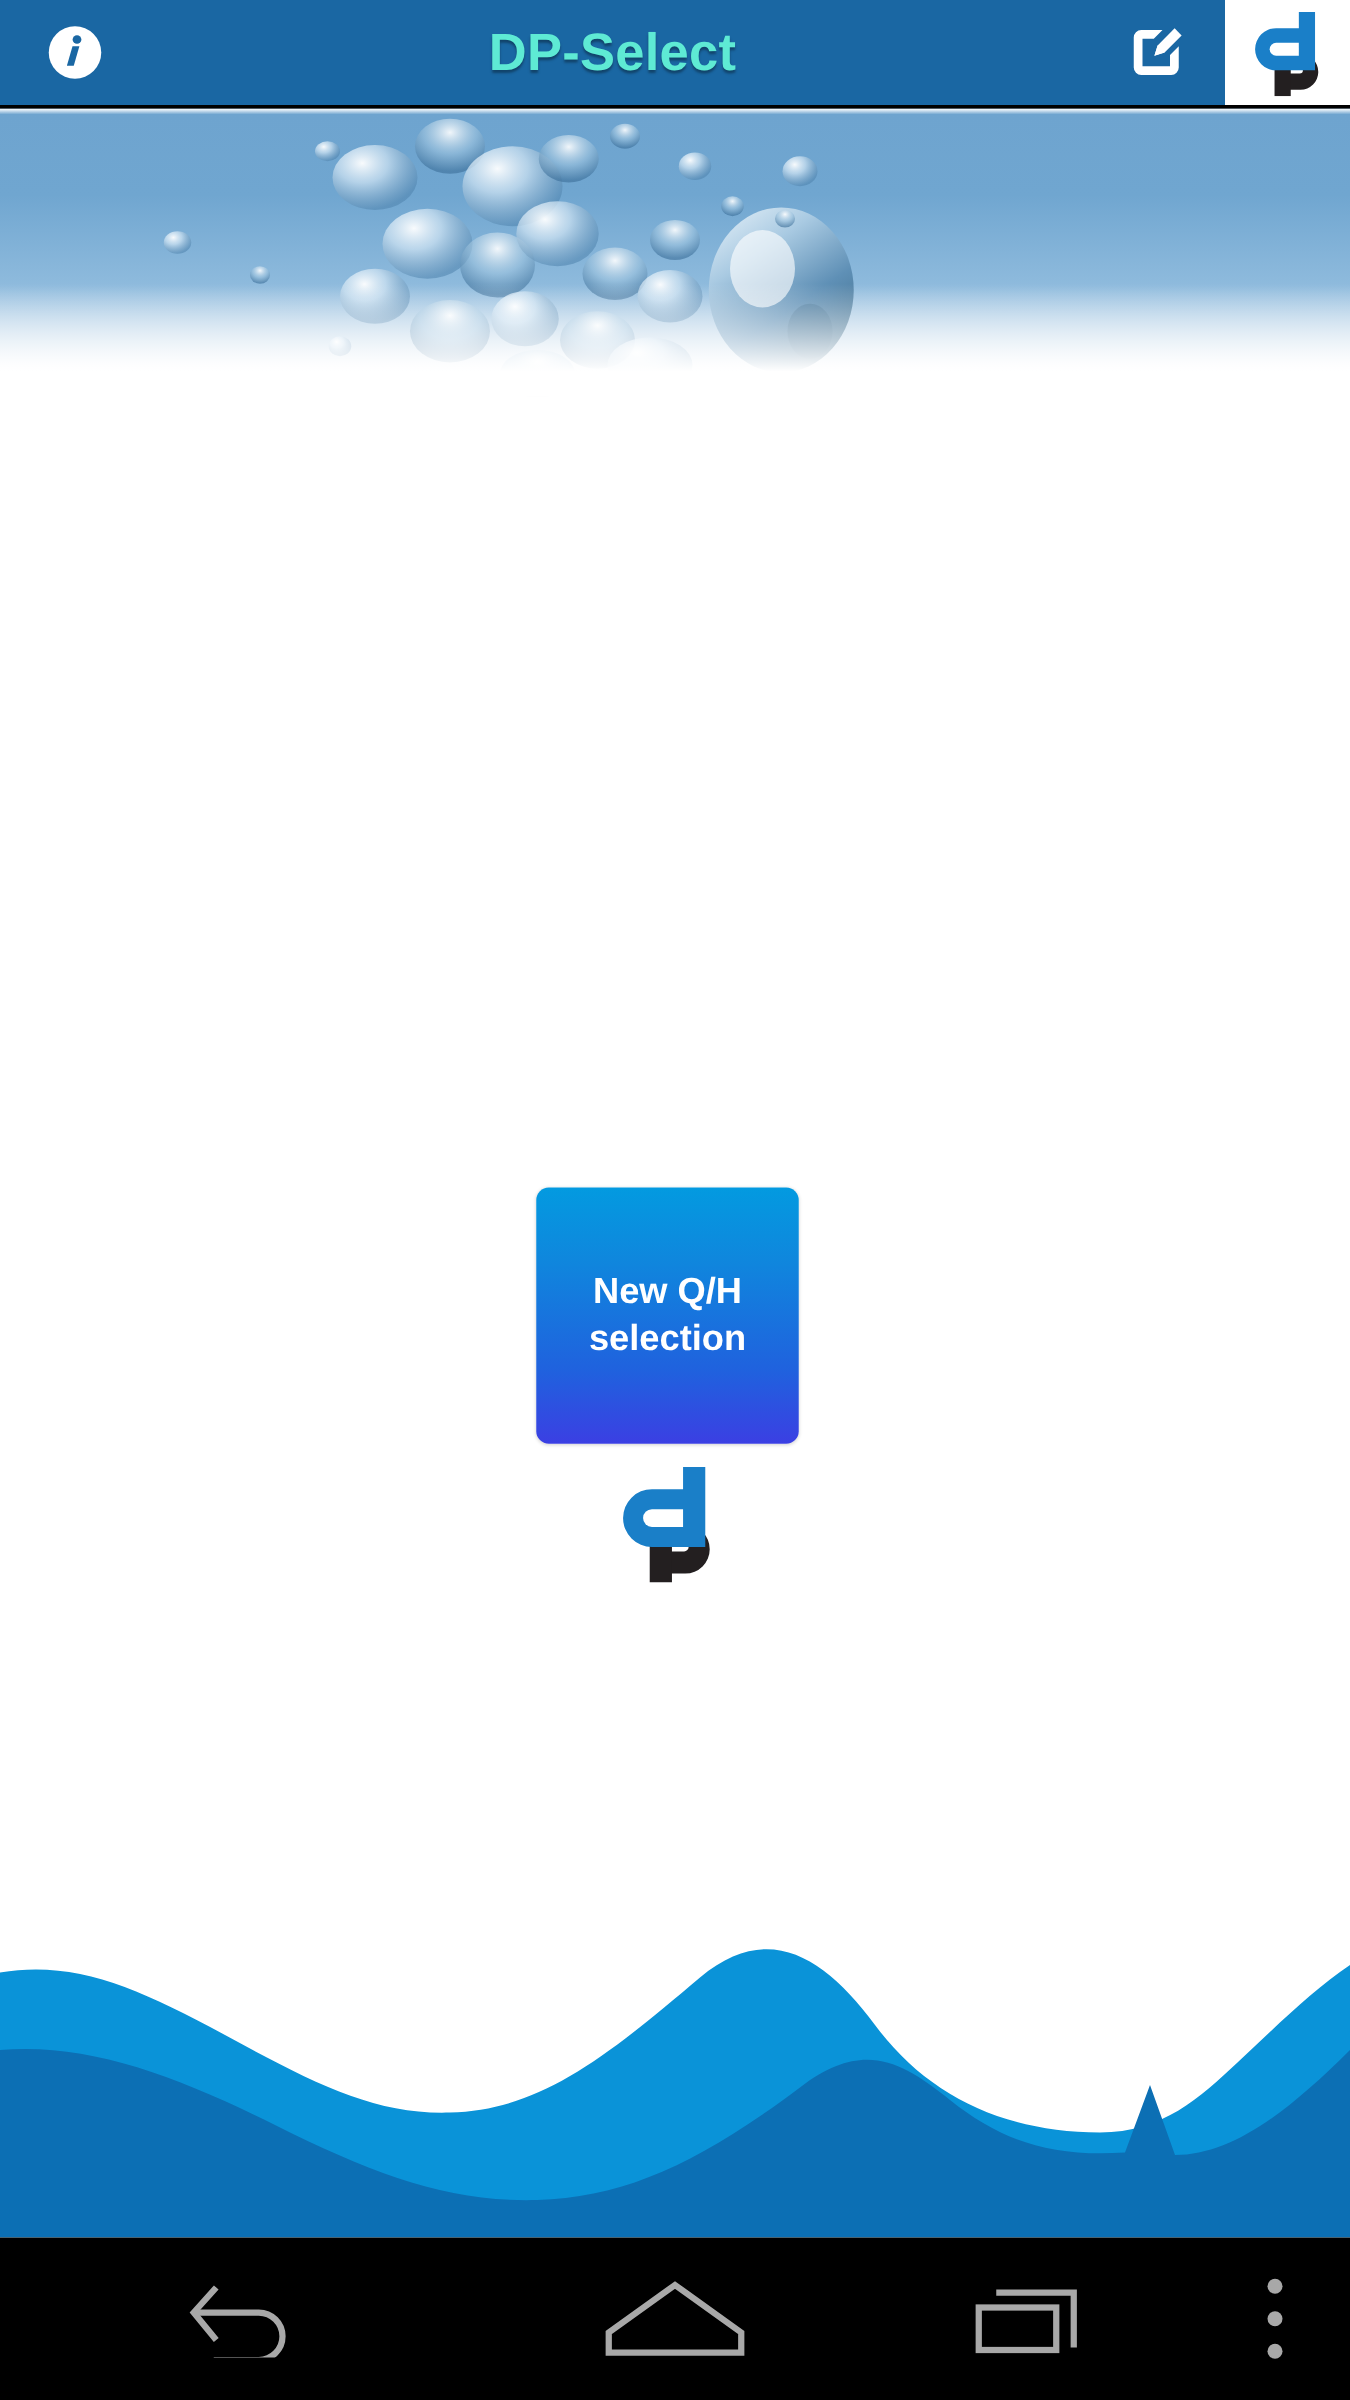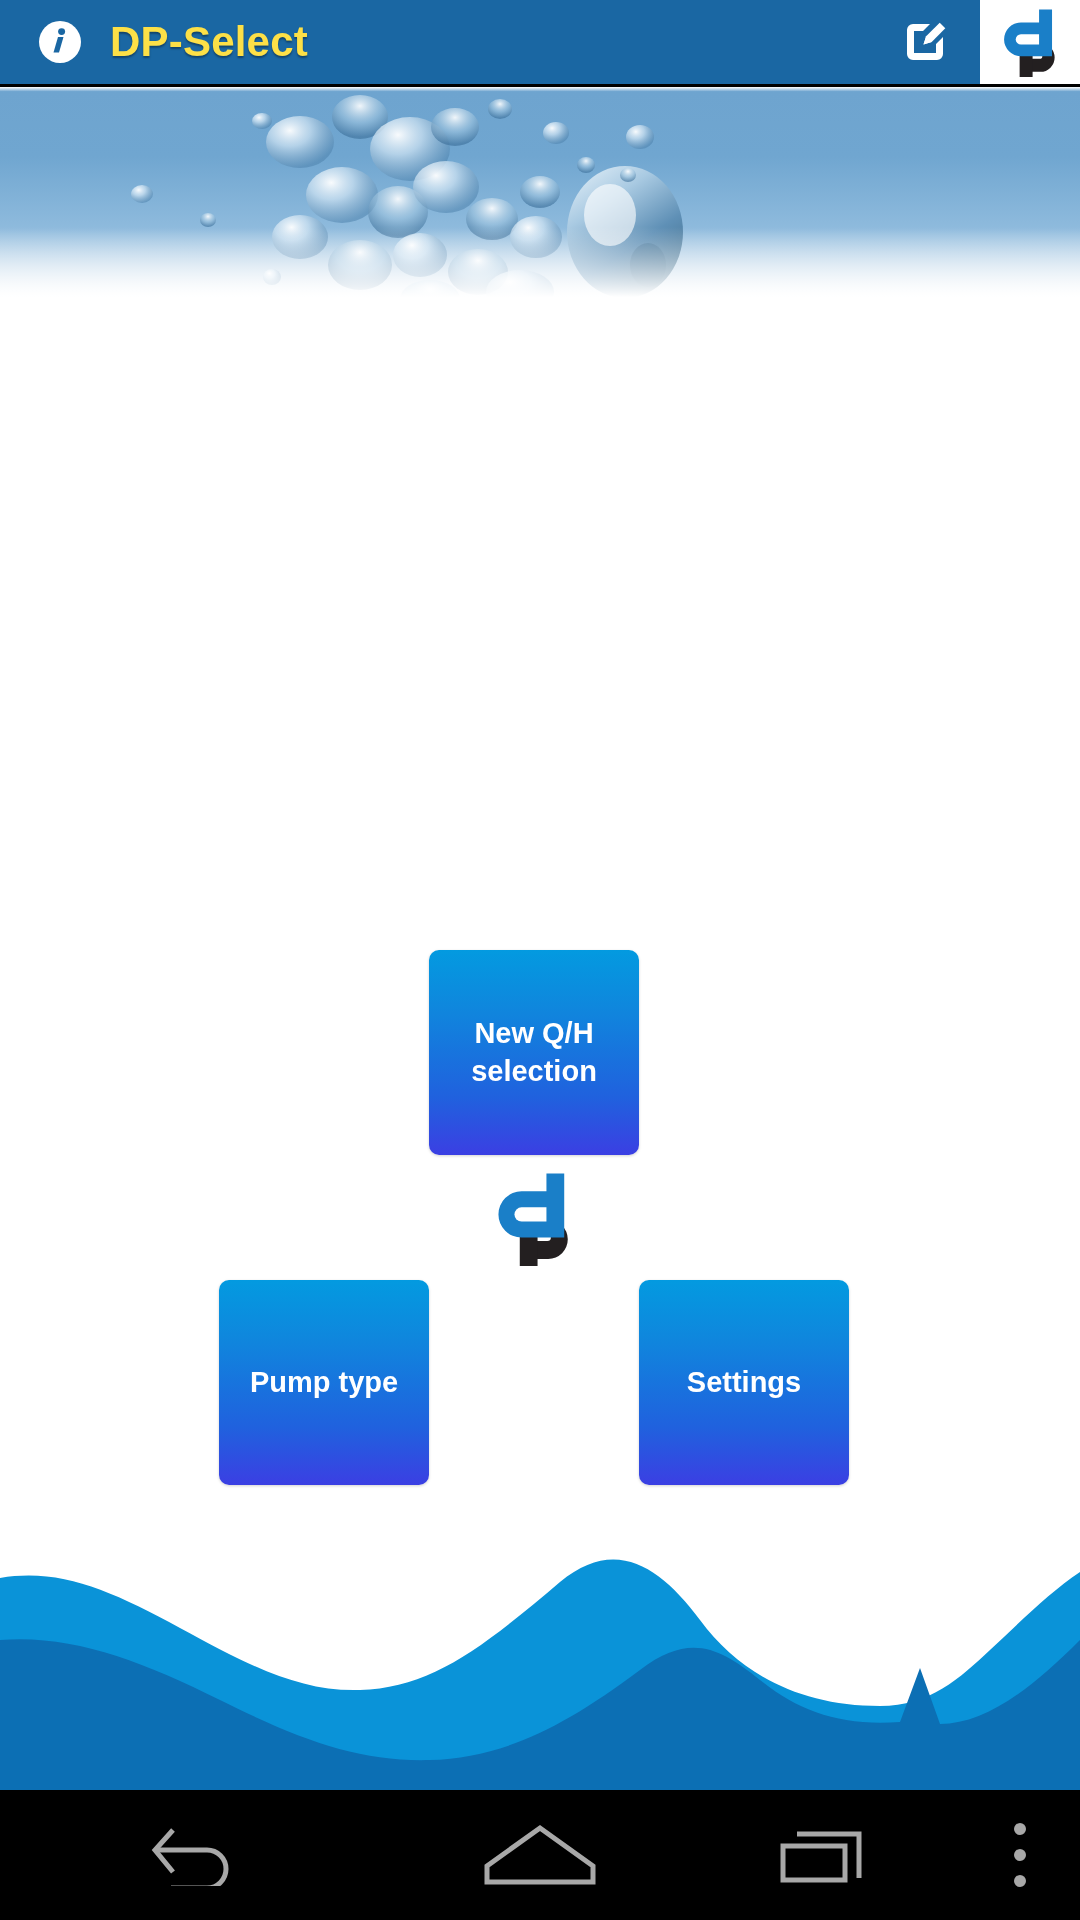--- a/index.html
+++ b/index.html
@@ -24,22 +24,22 @@
     height:87px; flex:0 0 87px;
     background:#1a67a3;
     display:flex; align-items:center;
     border-bottom:3px solid #000;
   }
   .hdr-left{
     width:120px; display:flex; align-items:center;
     justify-content:flex-start; padding-left:36px;
   }
   .hdr-title{
-    flex:1; text-align:left;
-    color:#fde047; font-size:42px; font-weight:bold;
+    flex:1; text-align:center;
+    color:#5eead4; font-size:42px; font-weight:bold;
     letter-spacing:.2px;
     text-shadow:0 2px 2px rgba(0,0,0,.35);
     margin-left:-10px;
   }
   .hdr-right{
     display:flex; align-items:center; height:100%;
   }
   .edit-btn{
     width:110px; height:100%;
     display:flex; align-items:center; justify-content:center;
@@ -243,24 +243,20 @@
 
       <div class="tile-gap">
         <svg width="108" height="96" viewBox="0 0 120 108">
           <path d="M44 56 h32 a22 22 0 0 1 0 44 h-14 v-20 h13 a4 4 0 0 0 0 -8 h-31 z" fill="#231f20"></path>
           <rect x="44" y="56" width="20" height="52" fill="#231f20"></rect>
           <path d="M74 4 h20 v72 h-48 a26 26 0 0 1 0 -52 h28 z" fill="#1a7fc8"></path>
           <path d="M46 42 h28 v16 h-28 a8 8 0 0 1 0 -16 z" fill="#ffffff"></path>
         </svg>
       </div>
 
-      <div class="tile-row">
-        <div class="tile">Pump type</div>
-        <div class="tile">Settings</div>
-      </div>
 
     </div>
 
     <svg id="waves" viewBox="0 0 1080 280" preserveAspectRatio="none">
       <path fill="#0a93d8" d="M0,68 C60,58 110,80 180,118 C250,156 300,182 360,180
                C430,178 480,140 560,72 C615,26 660,56 700,110
                C740,164 800,196 880,196 C930,196 960,168 990,140
                C1020,112 1050,82 1080,62 L1080,280 L0,280 Z"></path>
       <path fill="#0c6fb4" d="M0,130 C70,124 140,150 220,190 C300,230 360,252 430,250
                C500,248 560,220 640,160 C690,122 720,138 760,170

